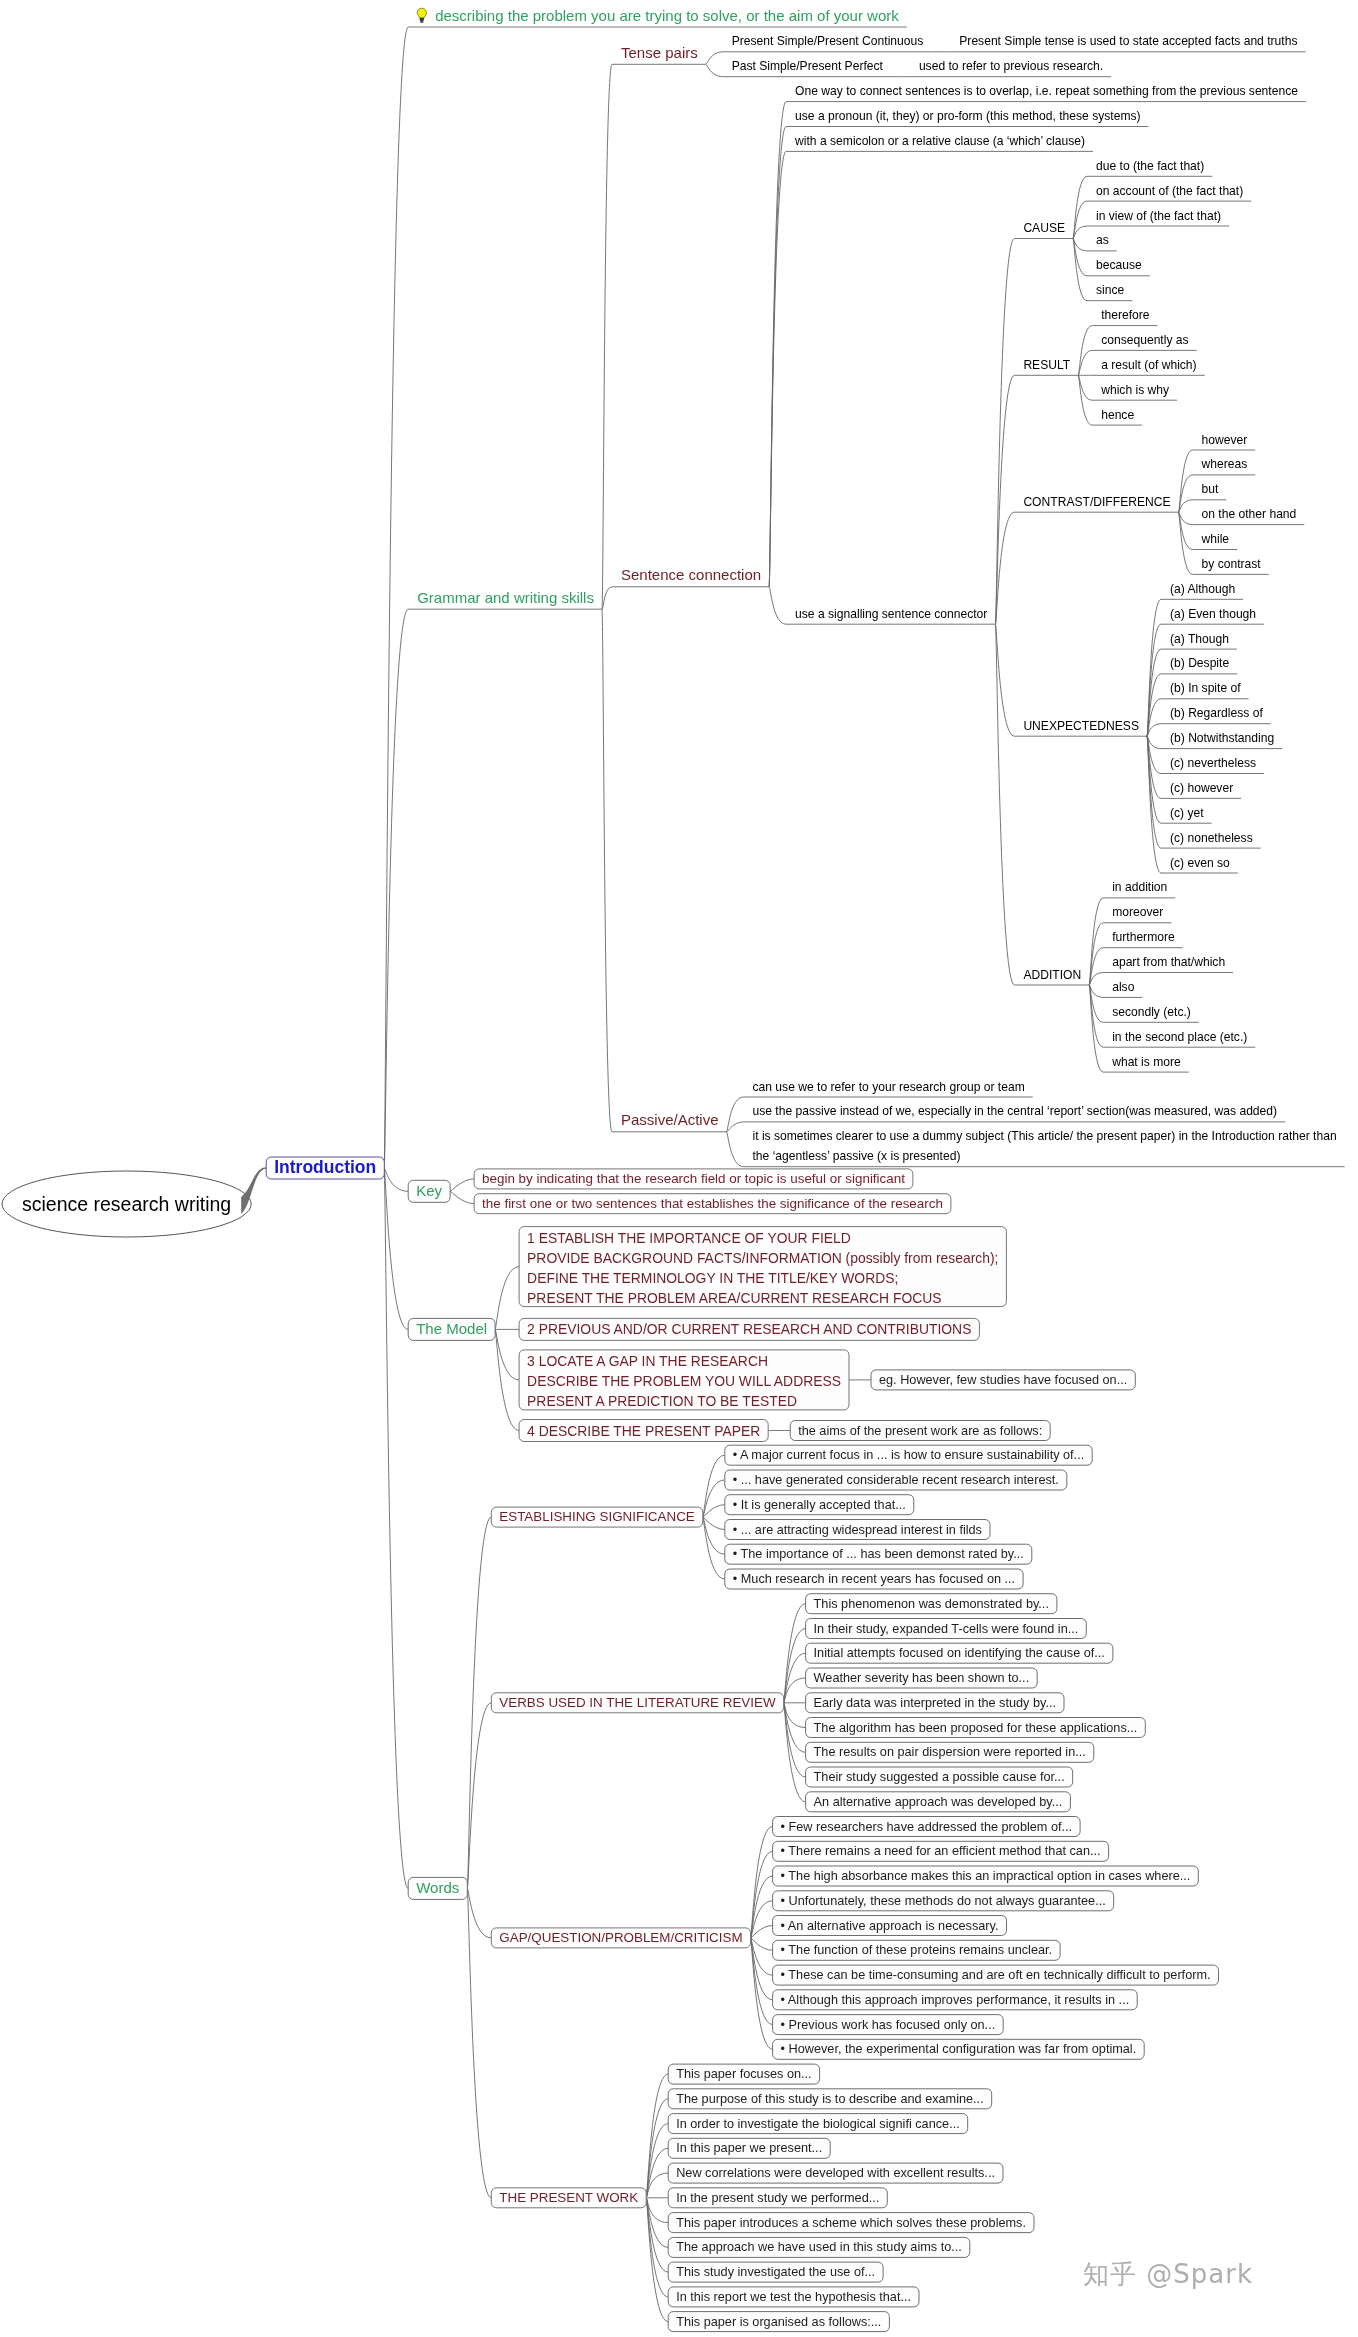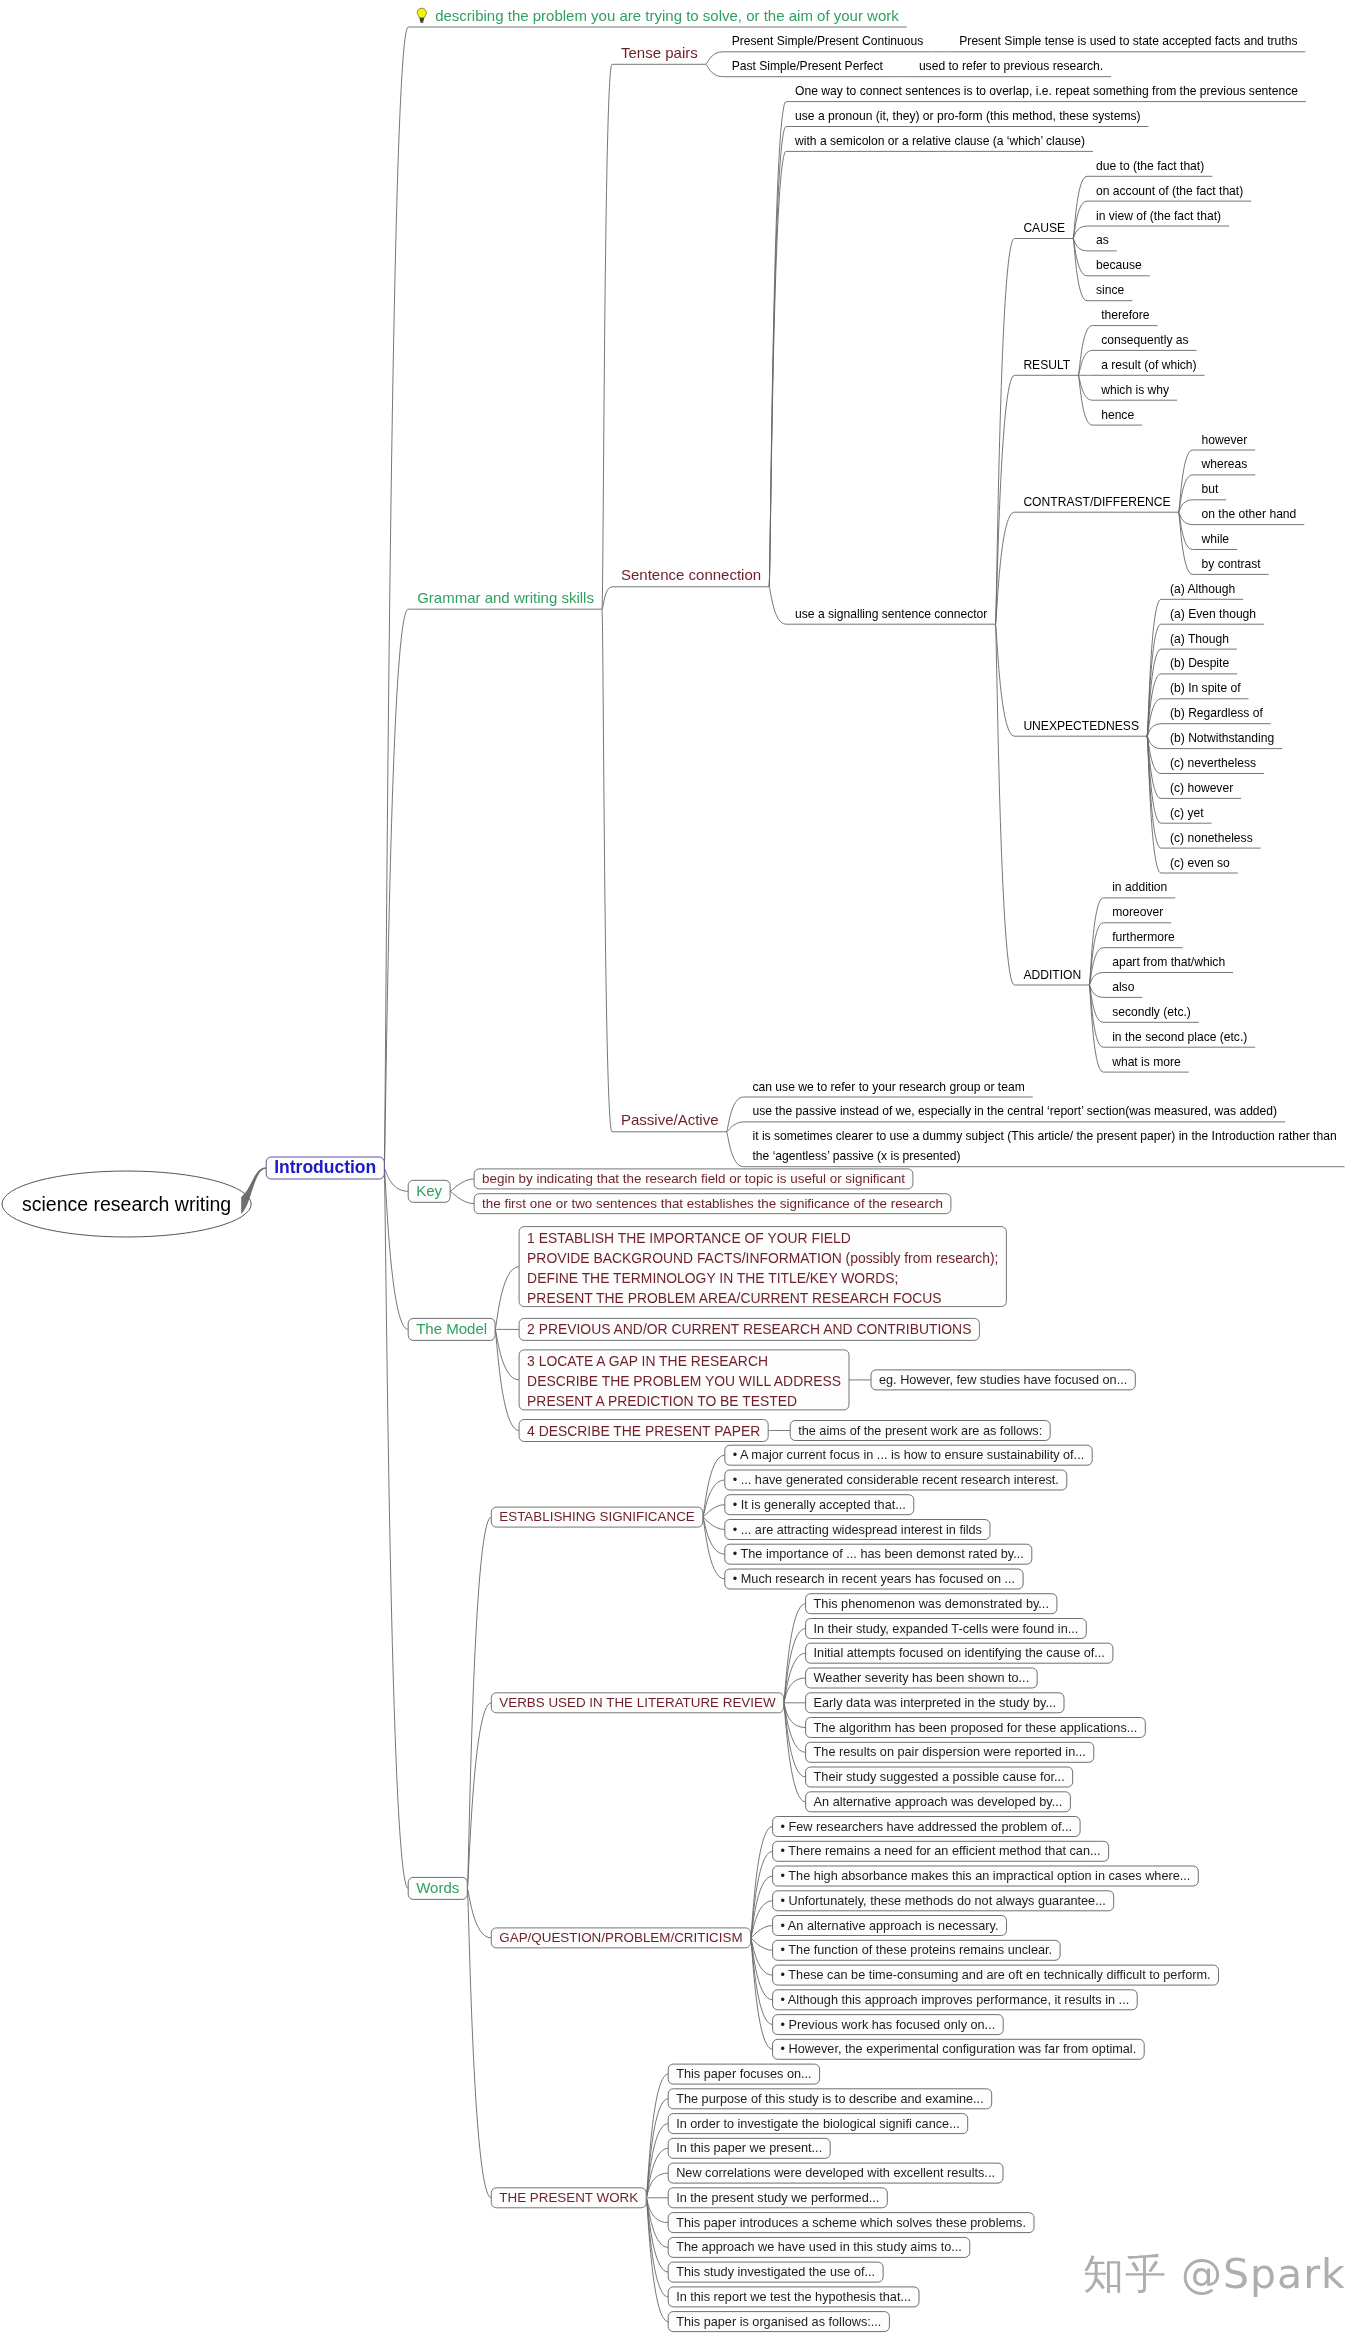--- a/index.html
+++ b/index.html
@@ -5,21 +5,21 @@
 <style>
   html,body{margin:0;padding:0;background:#ffffff;}
   body{width:1358px;height:2337px;overflow:hidden;
        font-family:"Liberation Sans", sans-serif;
        -webkit-font-smoothing:antialiased;}
   #mindmap-root{position:relative;width:1358px;height:2337px;background:#fff;}
   #mm-svg{position:absolute;left:0;top:0;display:block;
           font-family:"Liberation Sans", sans-serif;}
   .mm-line{fill:none;stroke:#666666;stroke-width:0.9;}
   #watermark{position:absolute;left:1083px;top:2251px;
-             font-size:41px;line-height:46px;color:#aeaeae;letter-spacing:1px;
+             font-size:26px;line-height:46px;color:#aeaeae;letter-spacing:1px;
              font-family:"DejaVu Sans","Liberation Sans",sans-serif;
              user-select:none;pointer-events:none;white-space:nowrap;}
 </style>
 </head>
 <body>
 
 <div id="mindmap-root">
   <svg id="mm-svg" width="1358" height="2337" xmlns="http://www.w3.org/2000/svg">
       <g>
         <path d="M384.2 1168.0 C385.7 1168.0 389.5 27.0 408.2 27.0" class="mm-line"></path>

